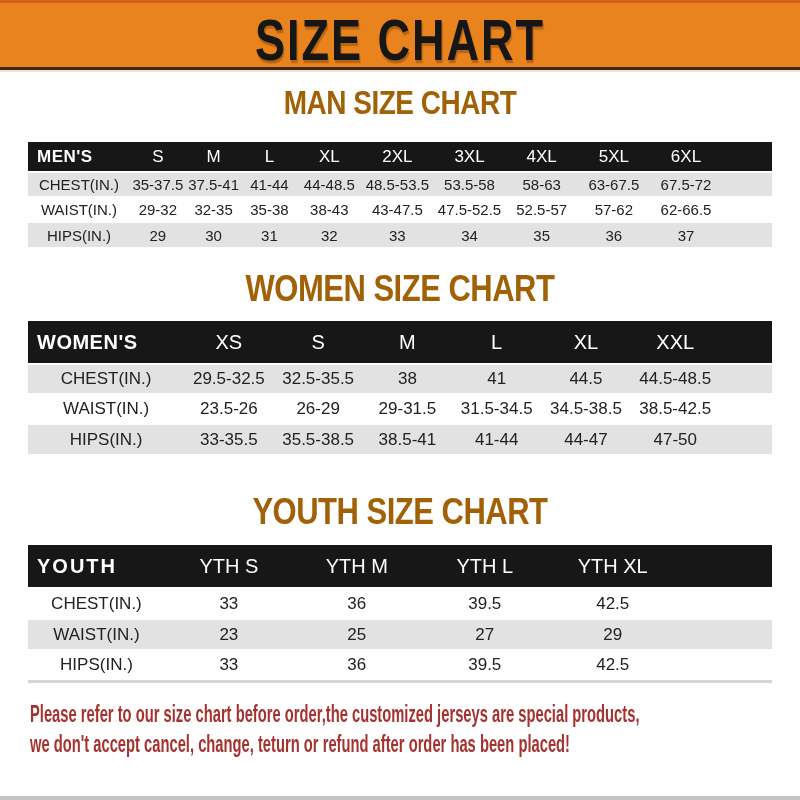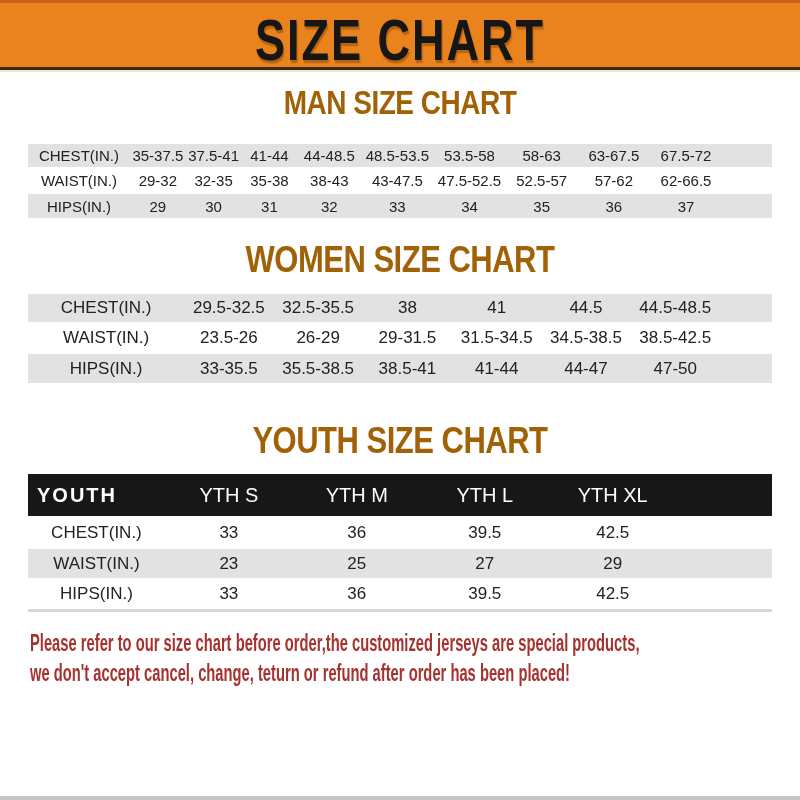--- a/index.html
+++ b/index.html
@@ -103,20 +103,33 @@
       <col style="width:7.5%">
     <col style="width:8.6%">
     <col style="width:9.7%">
       <col style="width:9.7%">
       <col style="width:9.7%">
       <col style="width:9.7%">
       <col style="width:9.7%">
     <col style="width:6.7%">
   </colgroup>
   <tbody>
+      <tr class="head">
+    <th class="tlabel">MEN'S</th>
+    <th>S</th>
+        <th>M</th>
+        <th>L</th>
+        <th>XL</th>
+        <th>2XL</th>
+        <th>3XL</th>
+        <th>4XL</th>
+        <th>5XL</th>
+        <th>6XL</th>
+        <th></th>
+  </tr>
   <tr class="g">
     <td class="rlabel">CHEST(IN.)</td>
     <td>35-37.5</td>
         <td>37.5-41</td>
         <td>41-44</td>
         <td>44-48.5</td>
         <td>48.5-53.5</td>
         <td>53.5-58</td>
         <td>58-63</td>
         <td>63-67.5</td>
@@ -161,20 +174,30 @@
     <col style="width:21%">
     <col style="width:12%">
       <col style="width:12%">
       <col style="width:12%">
       <col style="width:12%">
       <col style="width:12%">
       <col style="width:12%">
     <col style="width:7%">
   </colgroup>
   <tbody>
+      <tr class="head">
+    <th class="tlabel">WOMEN'S</th>
+    <th>XS</th>
+        <th>S</th>
+        <th>M</th>
+        <th>L</th>
+        <th>XL</th>
+        <th>XXL</th>
+        <th></th>
+  </tr>
   <tr class="g">
     <td class="rlabel">CHEST(IN.)</td>
     <td>29.5-32.5</td>
         <td>32.5-35.5</td>
         <td>38</td>
         <td>41</td>
         <td>44.5</td>
         <td>44.5-48.5</td>
         <td></td>
   </tr>

